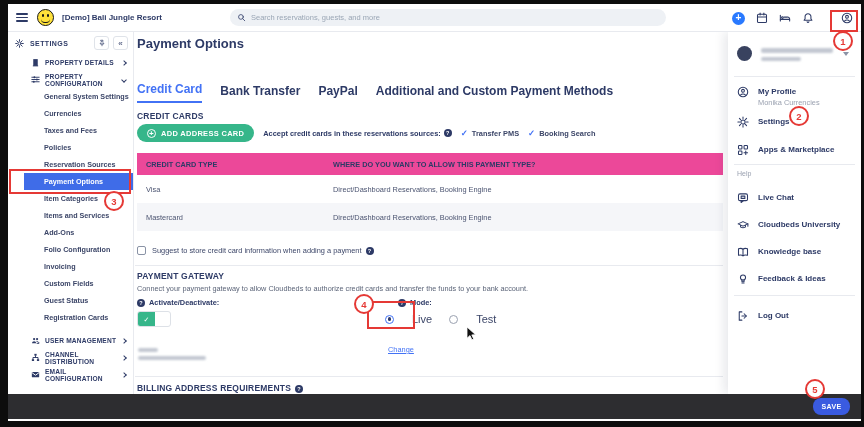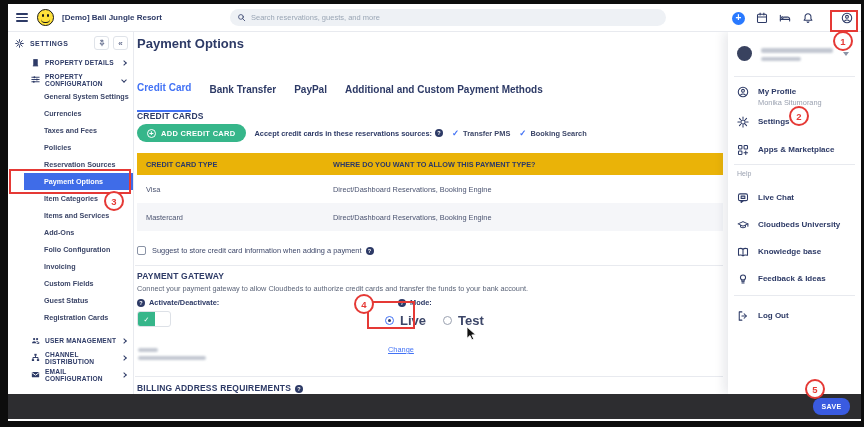--- a/index.html
+++ b/index.html
@@ -41,55 +41,55 @@
   .chev{width:4px;height:4px;border-right:1.3px solid #2d3a66;border-bottom:1.3px solid #2d3a66;flex:none}
   .chev.right{transform:rotate(-45deg)}
   .chev.down{transform:rotate(45deg)}
   .spacer6{height:6px}
 
   
   .mainc{position:absolute;left:127px;top:28px;width:594px;bottom:27px;background:#fff;overflow:hidden}
   .pg-title{position:absolute;left:2px;top:4px;font-size:13px;font-weight:700;color:#2d3a66}
   .pg-sub{position:absolute;left:2px;top:30px;width:588px;font-size:7.3px;color:#5b6478;line-height:1.3}
   .tabs{position:absolute;left:2px;top:50px;display:flex;gap:18px;align-items:flex-end}
-  .tab{font-size:10px;font-weight:700;color:#2d3a66;padding-bottom:17px;cursor:pointer}
+  .tab{font-size:12px;font-weight:700;color:#2d3a66;padding-bottom:5px;cursor:pointer}
   .tab.active{color:#4272f5;border-bottom:2px solid #4272f5}
   .sec-h{font-size:8.5px;font-weight:700;color:#2d3a66;letter-spacing:.2px}
   .cc-head{position:absolute;left:2px;top:79px}
   .cc-actions{position:absolute;left:2px;top:92px;height:18px;display:flex;align-items:center;gap:9px}
   .btn-green{height:18px;border-radius:9px;background:#36b68a;color:#fff;border:none;display:flex;align-items:center;gap:5px;padding:0 10px;font-size:7.5px;font-weight:700;letter-spacing:.3px;cursor:pointer;font-family:"Liberation Sans",sans-serif}
   .plus-ring{width:9px;height:9px;border:1.2px solid #fff;border-radius:50%;color:#fff;font-size:8px;line-height:7.5px;text-align:center;font-weight:700}
   .plus-ring::after{content:"+"}
   .accept-lbl{font-size:7.4px;font-weight:700;color:#2d3a66;display:flex;align-items:center;gap:3px}
   .src{display:flex;align-items:center;gap:4px;font-size:7.4px;font-weight:700;color:#3c4668}
   .chkmark{color:#4272f5;font-size:8.5px;font-weight:700}
   .chkmark::after{content:"\2713"}
   .help{display:inline-block;width:8px;height:8px;border-radius:50%;background:#2d3a66;color:#fff;font-size:5.5px;line-height:8px;text-align:center;font-weight:700;flex:none}
   .help::after{content:"?"}
   .tbl{position:absolute;left:2px;top:121px;width:586px}
   .trow{display:grid;grid-template-columns:187px 1fr}
-  .trow.h{background:#eab308;height:22px}
+  .trow.h{background:#ec4899;height:22px}
   .trow.h .cell{font-size:7.3px;font-weight:700;color:#2d3a66}
   .trow.r{height:28px}
   .trow.alt{background:#f5f6f9}
   .cell{display:flex;align-items:center;padding:0 9px;font-size:7.4px;color:#4a5370}
   .store-row{position:absolute;left:2px;top:214px;display:flex;align-items:center;gap:6px}
   .cbox{width:9px;height:9px;border:1.2px solid #8a93a6;border-radius:2px;background:#fff;cursor:pointer;flex:none}
   .store-lbl{font-size:7.4px;color:#3c4668;display:flex;align-items:center;gap:4px}
   .hline{position:absolute;left:0;width:588px;border-top:1px solid #e8eaef}
   .gw-head{position:absolute;left:2px;top:239px}
   .gw-desc{position:absolute;left:2px;top:252px;font-size:7.3px;color:#5b6478}
   .lblrow{display:flex;align-items:center;gap:4px;font-size:7.4px;font-weight:700;color:#2d3a66}
   .act-lbl{position:absolute;left:2px;top:266px}
   .toggle{position:absolute;left:2px;top:279px;width:34px;height:16px;border:1px solid #dde1e7;border-radius:3px;display:flex;overflow:hidden;cursor:pointer;background:#fff}
   .tg-on{width:17px;height:100%;background:#36b68a;color:#fff;font-size:7px;line-height:15px;text-align:center}
   .tg-on::after{content:"\2713"}
   .mode-lbl{position:absolute;left:263px;top:266px}
   .radios{position:absolute;left:250px;top:281px;display:flex;gap:17px;align-items:center}
-  .radio{display:flex;align-items:center;gap:6px;font-size:13px;color:#3c4668;font-weight:700;cursor:pointer}
+  .radio{display:flex;align-items:center;gap:18px;font-size:11px;color:#3c4668;font-weight:400;cursor:pointer}
   .rdot{width:9px;height:9px;border-radius:50%;border:1.3px solid #9aa1b0;background:#fff;position:relative;flex:none}
   .rdot.sel{border-color:#4272f5}
   .rdot.sel::after{content:"";position:absolute;left:1.8px;top:1.8px;width:3.6px;height:3.6px;border-radius:50%;background:#2d3a66}
   .blur-bar{position:absolute;background:#c3c8d2;border-radius:2px;filter:blur(1.2px)}
   .chg{position:absolute;left:253px;top:313px;font-size:7.4px;color:#4272f5;text-decoration:underline;cursor:pointer}
   .bill-head{position:absolute;left:2px;top:351px;display:flex;align-items:flex-end;gap:4px}
 
   
   .savebar{position:absolute;left:0;right:0;top:390px;height:25px;background:#2d2d30;z-index:6}
   .btn-save{position:absolute;right:11px;top:4px;width:37px;height:17px;border:none;border-radius:8px;background:#3a5be0;color:#fff;font-size:7px;font-weight:700;letter-spacing:.4px;cursor:pointer;font-family:"Liberation Sans",sans-serif}
@@ -256,21 +256,21 @@
       <span class="tab">Bank Transfer</span>
       <span class="tab">PayPal</span>
       <span class="tab">Additional and Custom Payment Methods</span>
     </div>
 
     <div class="sec-h cc-head">CREDIT CARDS</div>
 
     <div class="cc-actions">
       <button class="btn-green">
         <span class="plus-ring"></span>
-        <span>ADD CREDIT CARD</span>
+        <span>ADD ADDRESS CARD</span>
       </button>
       <span class="accept-lbl">
         <span>Accept credit cards in these reservations sources:</span>
         <span class="help"></span>
       </span>
       <span class="src">
         <span class="chkmark"></span>
         <span>Transfer PMS</span>
       </span>
       <span class="src">
@@ -353,21 +353,21 @@
     <div class="pr-div" style="top:44px"></div>
 
     <div class="pr-item" style="top:54px">
       <svg class="ic" viewBox="0 0 16 16">
           <circle cx="8" cy="8" r="6.3"></circle>
           <circle cx="8" cy="6.4" r="1.9"></circle>
           <path d="M4.6 12.3a4.6 4.6 0 0 1 6.8 0"></path>
         </svg>
       <span>
         <div class="pr-lbl">My Profile</div>
-        <div class="pr-sub">Monika Situmorang</div>
+        <div class="pr-sub">Monika Currencies</div>
       </span>
     </div>
 
     <div class="pr-item" style="top:84px">
       <svg class="ic" viewBox="0 0 16 16">
           <circle cx="8" cy="8" r="2.8"></circle>
           <line x1="8" y1="1.2" x2="8" y2="3.4"></line>
           <line x1="8" y1="12.6" x2="8" y2="14.8"></line>
           <line x1="1.2" y1="8" x2="3.4" y2="8"></line>
           <line x1="12.6" y1="8" x2="14.8" y2="8"></line>

